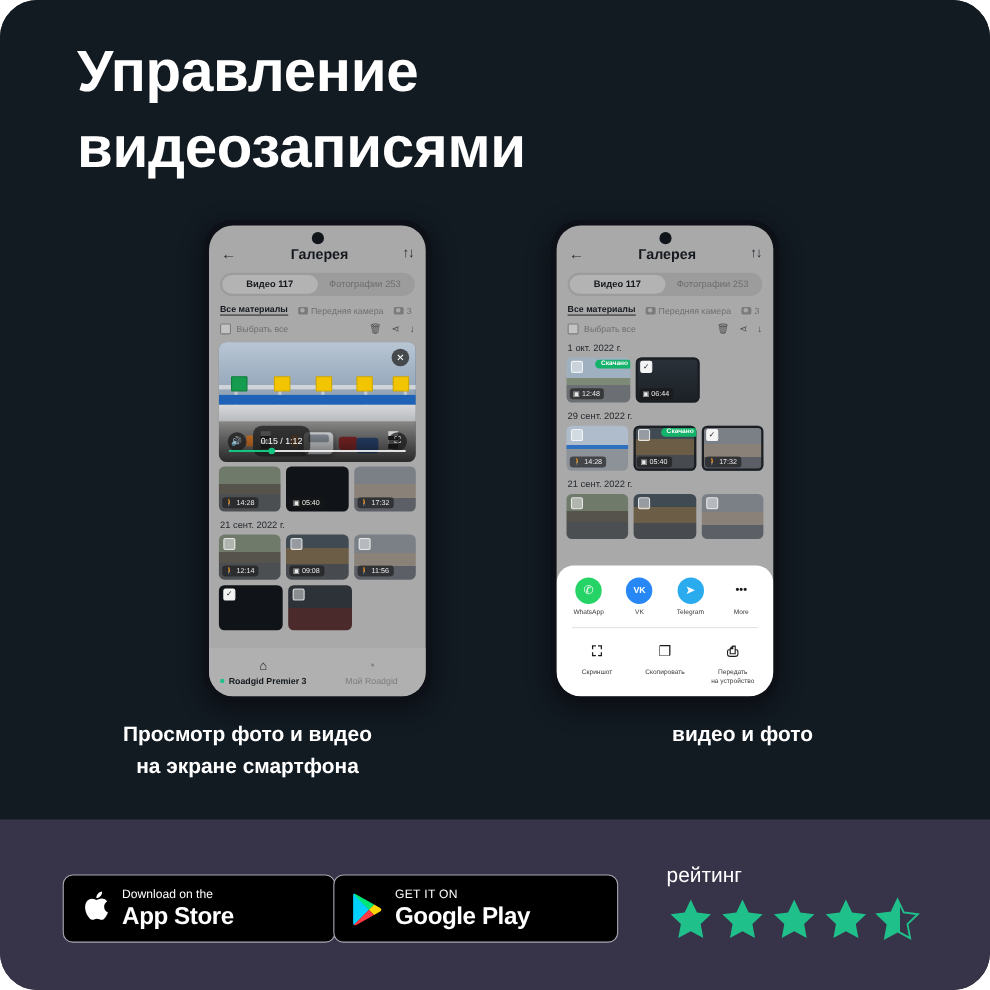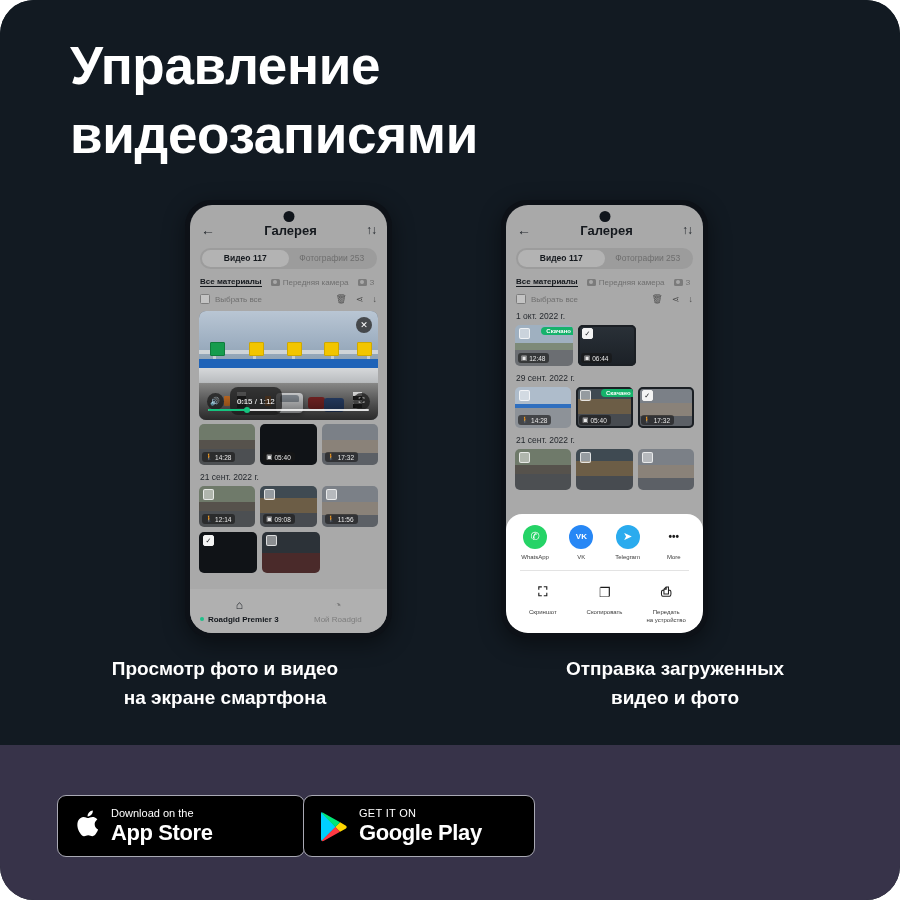--- a/index.html
+++ b/index.html
@@ -209,21 +209,21 @@
   
   .footer{
     position:absolute;left:0;bottom:0;width:900px;height:155px;background:#373349;
   }
   .store{
     position:absolute;height:62px;border-radius:9px;background:#000;
     border:1px solid #a9a9b4;display:flex;align-items:center;
     padding:0 16px;box-sizing:border-box;gap:11px;
   }
   .store.apple{left:57px;top:795px;width:248px;}
-  .store.gp{left:303px;top:795px;width:232px;}
+  .store.gp{left:303px;top:795px;width:259px;}
   .st-txt{display:flex;flex-direction:column;line-height:1;}
   .st-small{color:#fff;font-size:11px;margin-bottom:3px;}
   .st-big{color:#fff;font-size:22px;font-weight:bold;letter-spacing:-0.4px;}
   .st-small.caps-sm{font-size:11px;letter-spacing:.3px;}
   .rating{position:absolute;left:606px;top:786px;}
   .rt-label{color:#ffffff;font-size:19px;margin-bottom:7px;}
   .stars{display:flex;gap:3px;}
 </style>
 </head>
 <body>
@@ -520,21 +520,20 @@
       </div>
     </div>
   </div>
 
   <div class="caps">
     <div class="cap">
         <span style="display:block">Просмотр фото и видео</span>
         <span style="display:block">на экране смартфона</span>
       </div>
     <div class="cap">
-        <span style="display:block">Отправка загруженных</span>
         <span style="display:block">видео и фото</span>
       </div>
   </div>
 
   <div class="footer" style="background: rgb(55, 51, 73);"></div>
 
   <div class="store apple">
     <svg width="26" height="32" viewBox="0 0 26 32">
       <path fill="#fff" d="M17.5 4.6c.9-1.1 1.5-2.6 1.3-4.1-1.3.05-2.9.9-3.8 2-.8.95-1.6 2.5-1.4 3.95 1.45.1 2.95-.75 3.9-1.85zM18.8 6.9c-2.1-.12-3.9 1.2-4.9 1.2-1 0-2.55-1.15-4.2-1.12-2.16.03-4.16 1.25-5.27 3.19-2.25 3.9-.58 9.67 1.61 12.84 1.07 1.55 2.35 3.29 4.03 3.23 1.61-.06 2.22-1.04 4.17-1.04 1.95 0 2.5 1.04 4.2 1.01 1.74-.03 2.84-1.58 3.9-3.14 1.23-1.8 1.73-3.54 1.76-3.63-.04-.02-3.38-1.3-3.41-5.15-.03-3.22 2.63-4.76 2.75-4.84-1.5-2.22-3.84-2.47-4.65-2.55z"></path>
     </svg>
@@ -550,14 +549,40 @@
       <path fill="#FFD600" d="M20 20.77l-4.6-4.57v-.35L20 11.27l.1.06 5.45 3.1c1.56.88 1.56 2.33 0 3.22l-5.45 3.1-.1.02z"></path>
       <path fill="#FF3A44" d="M20.1 20.75L15.4 16.03 1.6 29.8c.51.55 1.37.62 2.33.07l16.17-9.12z"></path>
       <path fill="#00E676" d="M20.1 11.31L3.93 2.19C2.97 1.64 2.11 1.71 1.6 2.26l13.8 13.77 4.7-4.72z"></path>
     </svg>
     <div class="st-txt">
       <div class="st-small caps-sm">GET IT ON</div>
       <div class="st-big">Google Play</div>
     </div>
   </div>
 
+  <div class="rating">
+    <div class="rt-label">рейтинг</div>
+    <div class="stars">
+      <svg width="44" height="42" viewBox="0 0 24 24">
+          <path class="sfull" d="M12 1.6l3.2 6.7 7.3.95-5.35 5.1 1.35 7.25L12 18.1l-6.5 3.5 1.35-7.25L1.5 9.25l7.3-.95z" fill="#1fc08a"></path>
+        </svg>
+      <svg width="44" height="42" viewBox="0 0 24 24">
+          <path class="sfull" d="M12 1.6l3.2 6.7 7.3.95-5.35 5.1 1.35 7.25L12 18.1l-6.5 3.5 1.35-7.25L1.5 9.25l7.3-.95z" fill="#1fc08a"></path>
+        </svg>
+      <svg width="44" height="42" viewBox="0 0 24 24">
+          <path class="sfull" d="M12 1.6l3.2 6.7 7.3.95-5.35 5.1 1.35 7.25L12 18.1l-6.5 3.5 1.35-7.25L1.5 9.25l7.3-.95z" fill="#1fc08a"></path>
+        </svg>
+      <svg width="44" height="42" viewBox="0 0 24 24">
+          <path class="sfull" d="M12 1.6l3.2 6.7 7.3.95-5.35 5.1 1.35 7.25L12 18.1l-6.5 3.5 1.35-7.25L1.5 9.25l7.3-.95z" fill="#1fc08a"></path>
+        </svg>
+      <svg width="44" height="42" viewBox="0 0 24 24">
+        <defs>
+            <linearGradient id="halfg">
+              <stop offset="55%" stop-color="#1fc08a"></stop>
+              <stop offset="55%" stop-color="#373349"></stop>
+            </linearGradient>
+          </defs>
+        <path fill="url(#halfg)" stroke="#1fc08a" stroke-width="1" d="M12 1.6l3.2 6.7 7.3.95-5.35 5.1 1.35 7.25L12 18.1l-6.5 3.5 1.35-7.25L1.5 9.25l7.3-.95z"></path>
+      </svg>
+    </div>
+  </div>
 
 </div>
 
 </body></html>

